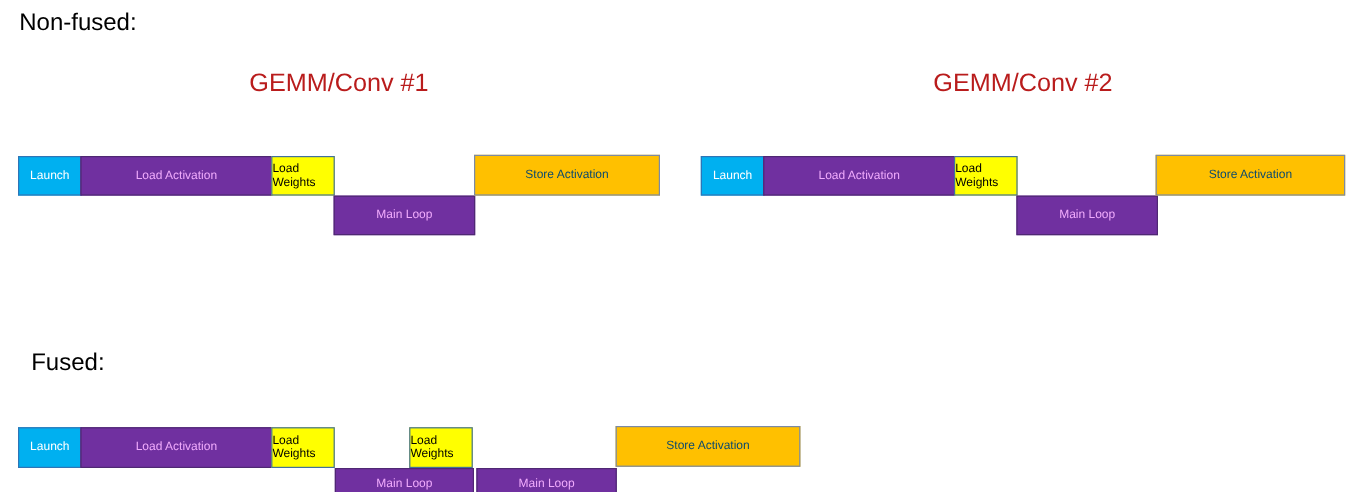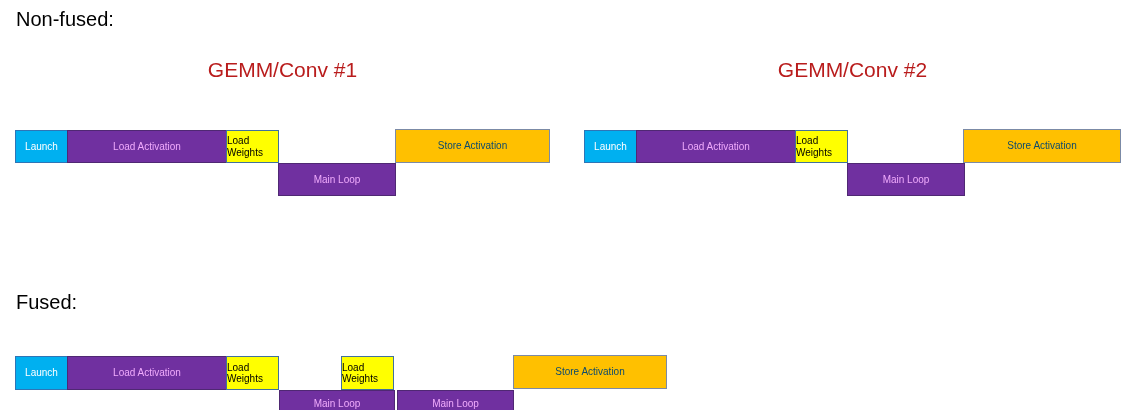--- a/index.html
+++ b/index.html
@@ -61,21 +61,21 @@
   <div class="blk c-yellow" style="left:226px; top:117px; width:53px; height:33px">Load Weights</div>
   <div class="blk c-purple" style="left:278px; top:150px; width:118px; height:33px">Main Loop</div>
   <div class="blk c-orange" style="left:395px; top:116px; width:155px; height:34px">Store Activation</div>
 
   <div class="blk c-launch" style="left:584px; top:117px; width:53px; height:33px">Launch</div>
   <div class="blk c-purple" style="left:636px; top:117px; width:160px; height:33px">Load Activation</div>
   <div class="blk c-yellow" style="left:795px; top:117px; width:53px; height:33px">Load Weights</div>
   <div class="blk c-purple" style="left:847px; top:150px; width:118px; height:33px">Main Loop</div>
   <div class="blk c-orange" style="left:963px; top:116px; width:158px; height:34px">Store Activation</div>
 
-  <div class="heading" style="left:16px; top:291px">Fused:</div>
+  <div class="heading" style="left:26px; top:291px">Fused:</div>
 
   <div class="blk c-launch" style="left:15px; top:343px; width:53px; height:34px">Launch</div>
   <div class="blk c-purple" style="left:67px; top:343px; width:160px; height:34px">Load Activation</div>
   <div class="blk c-yellow" style="left:226px; top:343px; width:53px; height:34px">Load Weights</div>
   <div class="blk c-purple" style="left:279px; top:377px; width:116px; height:28px">Main Loop</div>
   <div class="blk c-yellow" style="left:341px; top:343px; width:53px; height:34px">Load Weights</div>
   <div class="blk c-purple" style="left:397px; top:377px; width:117px; height:28px">Main Loop</div>
   <div class="blk c-orange" style="left:513px; top:342px; width:154px; height:34px">Store Activation</div>
 
 </div>

